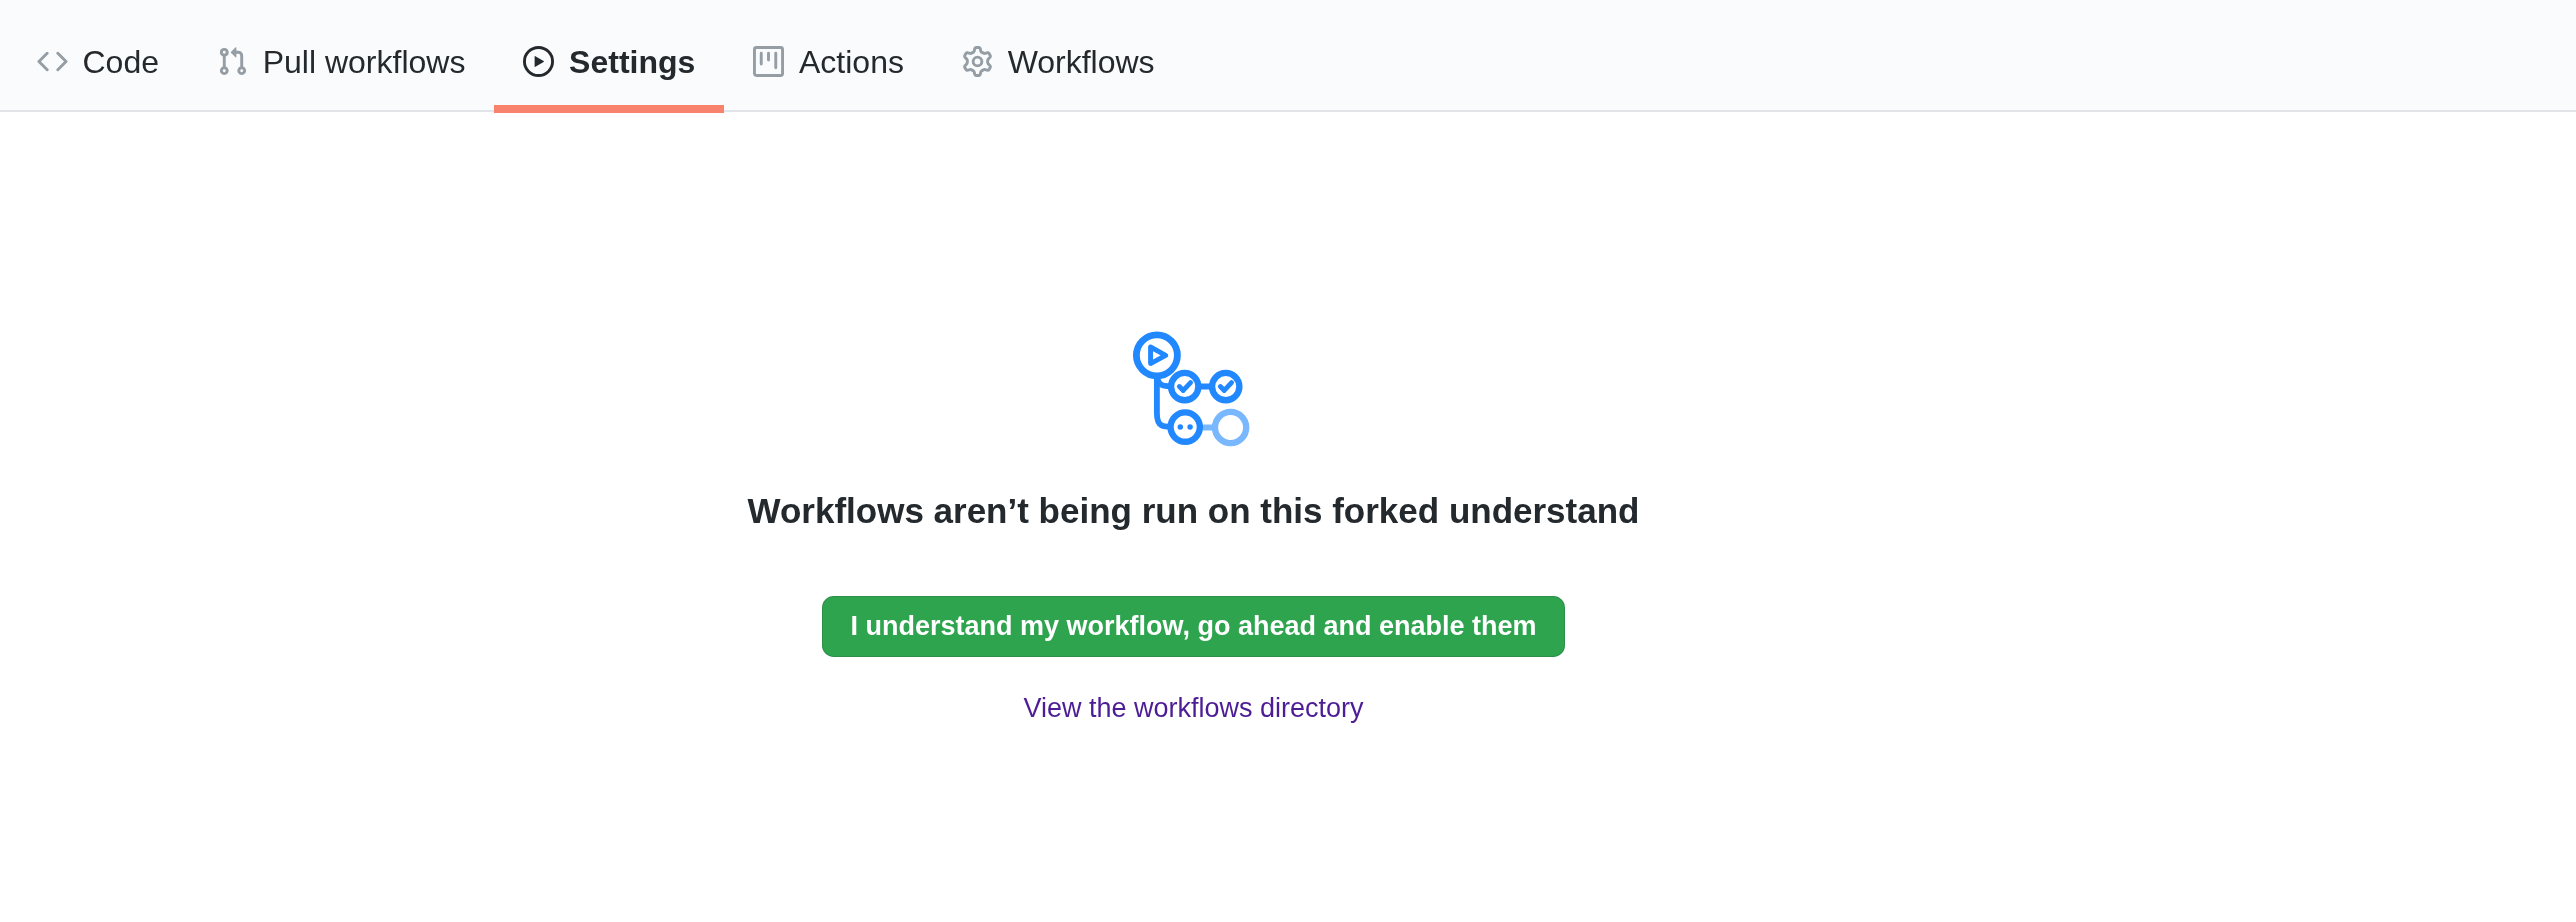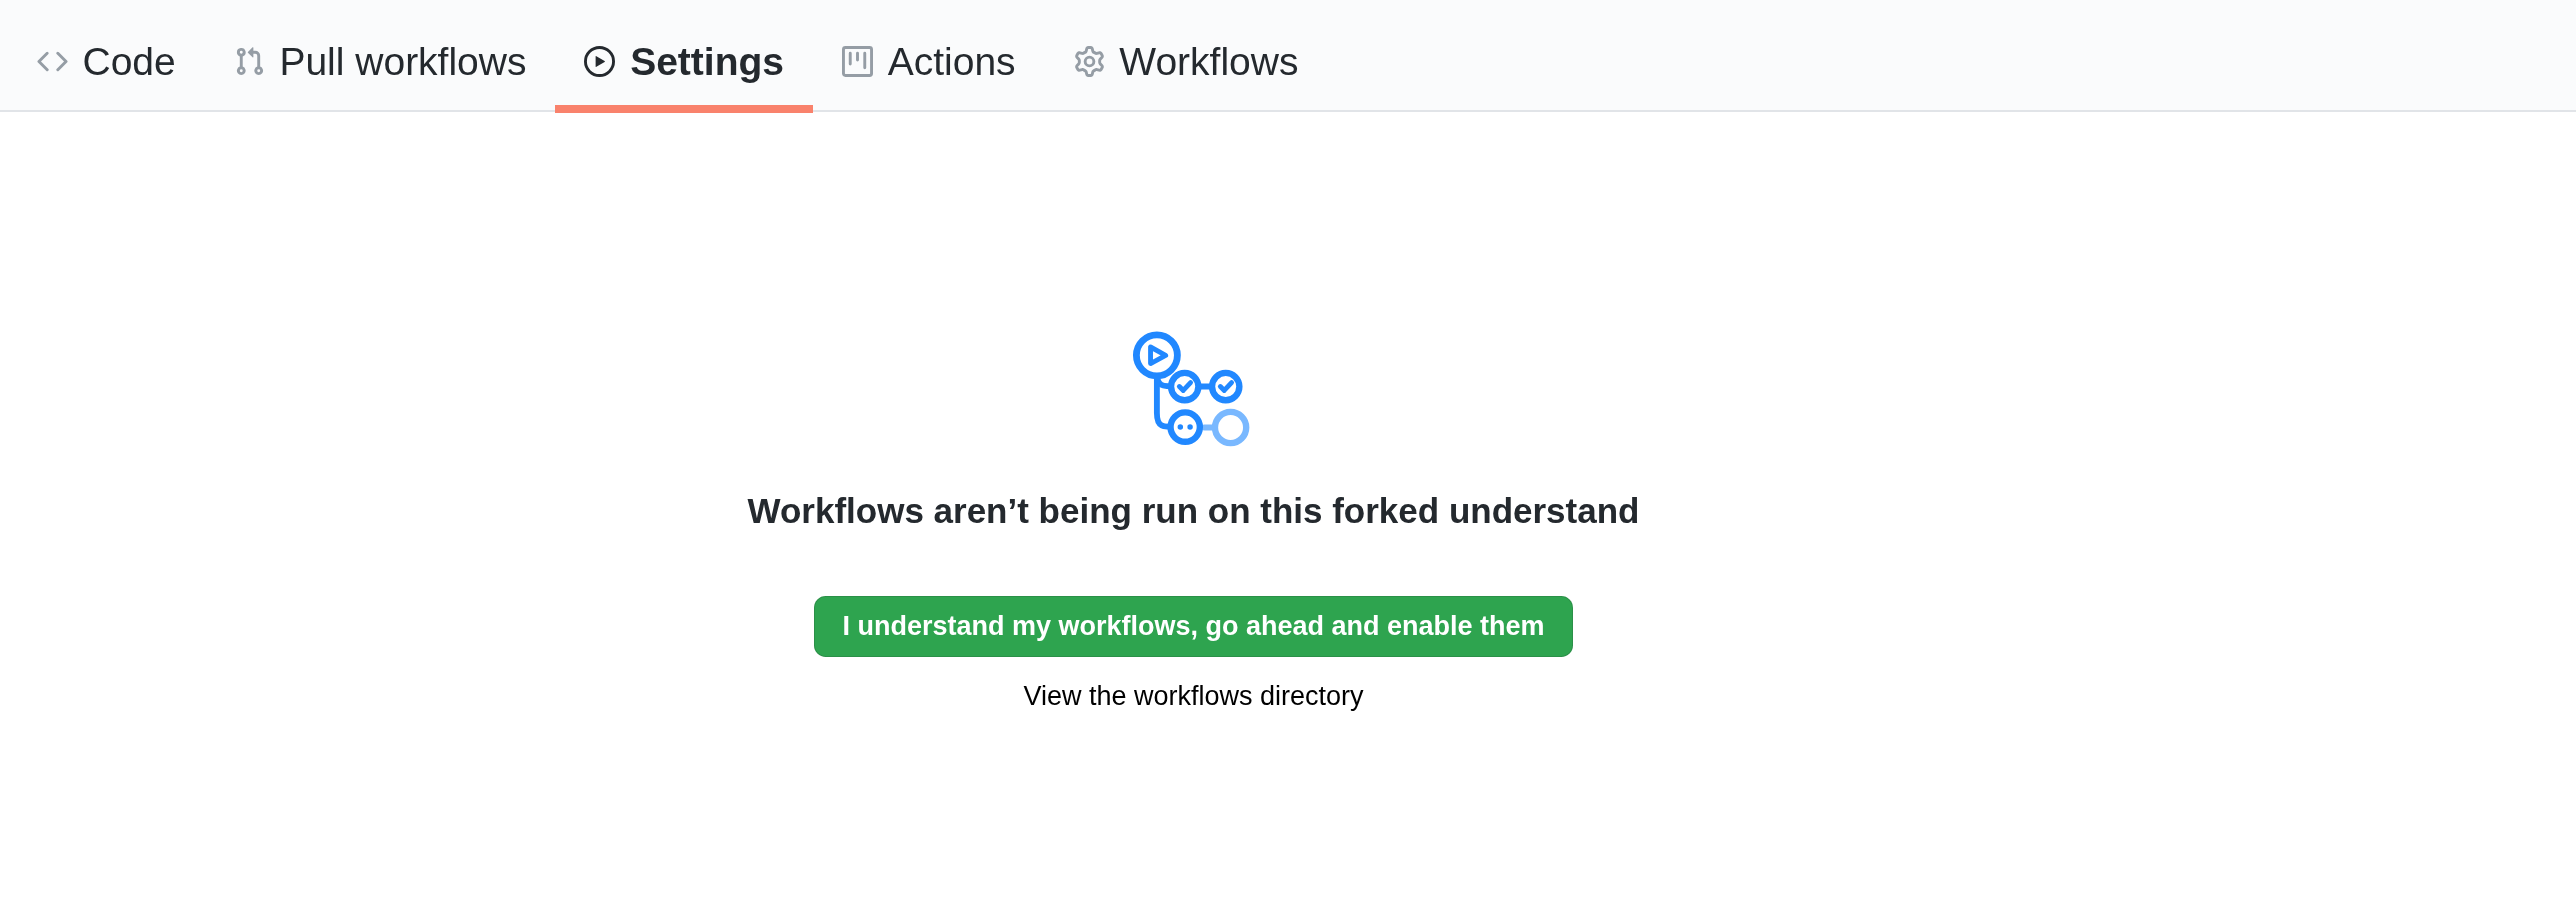--- a/index.html
+++ b/index.html
@@ -20,21 +20,21 @@
     padding:13.7px 0 0 7.8px;
     background:#fafbfc;
     border-bottom:2px solid #e1e4e8;
   }
   .tab {
     position:relative;
     display:flex;
     align-items:center;
     height:95px;
     padding:0 29px;
-    font-size:39px;
+    font-size:32px;
     line-height:1;
     color:#24292e;
     text-decoration:none;
     cursor:pointer;
     white-space:nowrap;
   }
   .tab .ticon { display:flex; align-items:center; margin-right:14.7px; color:#959da5; }
   .tab .ticon svg { width:31px; height:31px; display:block; }
   .tab.active { font-weight:700; }
   .tab.active .ticon { color:#24292e; }
@@ -76,24 +76,24 @@
     font-size:27px;
     font-weight:700;
     color:#ffffff;
     background:#2ea44f;
     border:1px solid rgba(27,31,35,0.15);
     border-radius:11.7px;
     cursor:pointer;
   }
   .workflows-link {
     display:block;
-    margin-top:19px;
+    margin-top:31px;
     font-size:27px;
     line-height:41px;
-    color:#000000;
+    color:#4c1d95;
     text-decoration:none;
     cursor:pointer;
   }
 </style>
 </head>
 <body>
 
 <div class="page">
 
   <nav class="repo-nav">
@@ -166,21 +166,21 @@
       <circle cx="51.5" cy="102.5" r="2.8" fill="#2188ff"></circle>
       <circle cx="61.5" cy="102.5" r="2.8" fill="#2188ff"></circle>
 
       <circle cx="103" cy="103" r="16" fill="#ffffff" stroke="#79b8ff" stroke-width="6.5"></circle>
     </svg>
 
     <h2 class="headline">Workflows aren’t being run on this forked understand</h2>
 
 
     <div>
-      <button class="enable-btn">I understand my workflows, go ahead and enable them</button>
+      <button class="enable-btn">I understand my workflow, go ahead and enable them</button>
     </div>
 
     <a class="workflows-link">View the workflows directory</a>
 
   </div>
 
 </div>
 
 
 </body></html>

